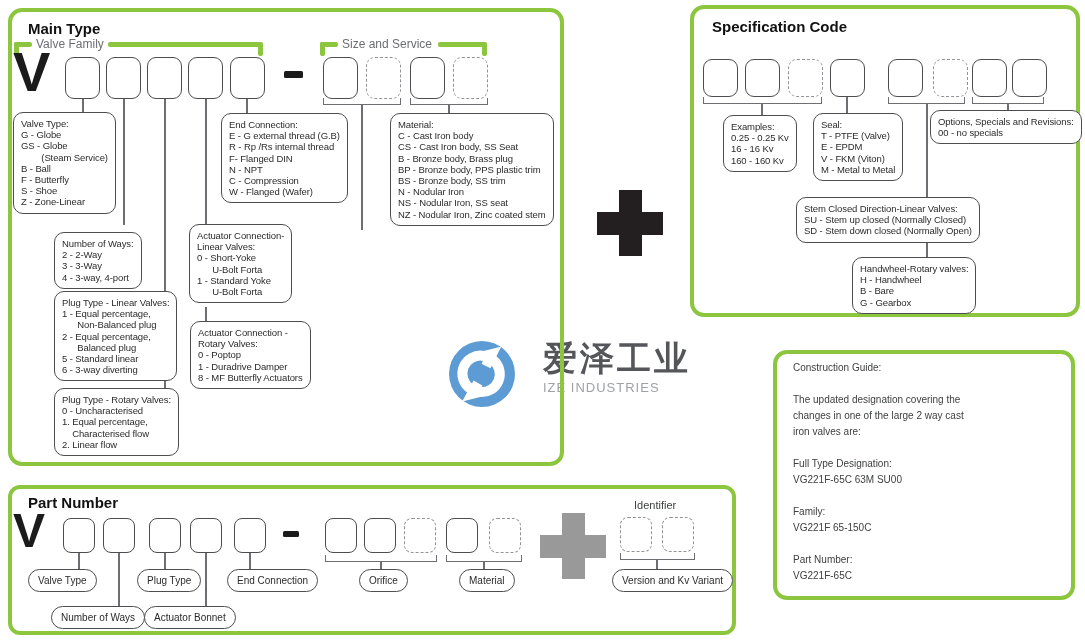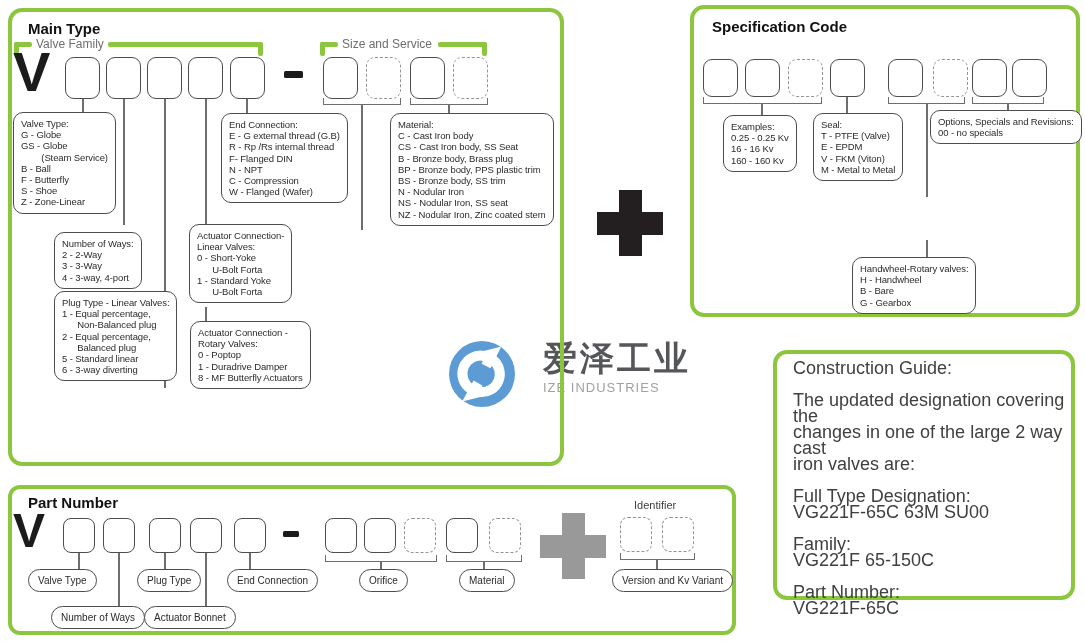--- a/index.html
+++ b/index.html
@@ -23,21 +23,21 @@
   .btext{position:absolute;font-size:12px;color:#6d6e71;}
   .bigV{position:absolute;font-weight:bold;color:#1b1b1b;line-height:1;}
   .dashsep{position:absolute;background:#1b1b1b;border-radius:1.5px;}
   .plus{position:absolute;width:66px;height:66px;}
   .plus .ph{position:absolute;left:0;top:21.5px;width:66px;height:23px;background:currentColor;}
   .plus .pv{position:absolute;left:21.5px;top:0;width:23px;height:66px;background:currentColor;}
   .watermark{position:absolute;left:448px;top:340px;display:flex;align-items:flex-start;}
   .wm-text{margin-left:27px;}
   .wm-cn{font-size:34px;font-weight:bold;color:#55565a;letter-spacing:3px;line-height:1.1;}
   .wm-en{font-size:13px;color:#9fa1a4;letter-spacing:1px;margin-top:3px;}
-  .cg-text{position:absolute;font-size:18px;line-height:16px;white-space:pre-line;color:#3f4042;}
+  .cg-text{position:absolute;font-size:10px;line-height:16px;white-space:pre-line;color:#3f4042;}
   .idcap{position:absolute;font-size:11px;color:#3f4042;}
 </style>
 </head>
 <body>
 
 <div class="canvas">
 
   <div class="watermark">
     <svg width="68" height="68" viewBox="0 0 68 68">
       <circle cx="34" cy="34" r="33" fill="#5c9bd3"></circle>
@@ -114,20 +114,25 @@
 2 - 2-Way
 3 - 3-Way
 4 - 3-way, 4-port</div>
     <div class="lbl" style="left:54px;top:291px;">Plug Type - Linear Valves:
 1 - Equal percentage,
       Non-Balanced plug
 2 - Equal percentage,
       Balanced plug
 5 - Standard linear
 6 - 3-way diverting</div>
+    <div class="lbl" style="left:54px;top:388px;">Plug Type - Rotary Valves:
+0 - Uncharacterised
+1. Equal percentage,
+    Characterised flow
+2. Linear flow</div>
     <div class="lbl" style="left:189px;top:224px;">Actuator Connection-
 Linear Valves:
 0 - Short-Yoke
       U-Bolt Forta
 1 - Standard Yoke
       U-Bolt Forta</div>
     <div class="lbl" style="left:190px;top:321px;">Actuator Connection -
 Rotary Valves:
 0 - Poptop
 1 - Duradrive Damper
@@ -174,20 +179,23 @@
 0.25 - 0.25 Kv
 16 - 16 Kv
 160 - 160 Kv</div>
     <div class="lbl" style="left:813px;top:113px;">Seal:
 T - PTFE (Valve)
 E - EPDM
 V - FKM (Viton)
 M - Metal to Metal</div>
     <div class="lbl" style="left:930px;top:110px;">Options, Specials and Revisions:
 00 - no specials</div>
+    <div class="lbl" style="left:796px;top:197px;">Stem Closed Direction-Linear Valves:
+SU - Stem up closed (Normally Closed)
+SD - Stem down closed (Normally Open)</div>
     <div class="lbl" style="left:852px;top:257px;">Handwheel-Rotary valves:
 H - Handwheel
 B - Bare
 G - Gearbox</div>
   </div>
 
   <div class="layer">
     <div class="panel" style="left:773px;top:350px;width:302px;height:250px;"></div>
     <div class="cg-text" style="left:793px;top:360px;">Construction Guide:
 

